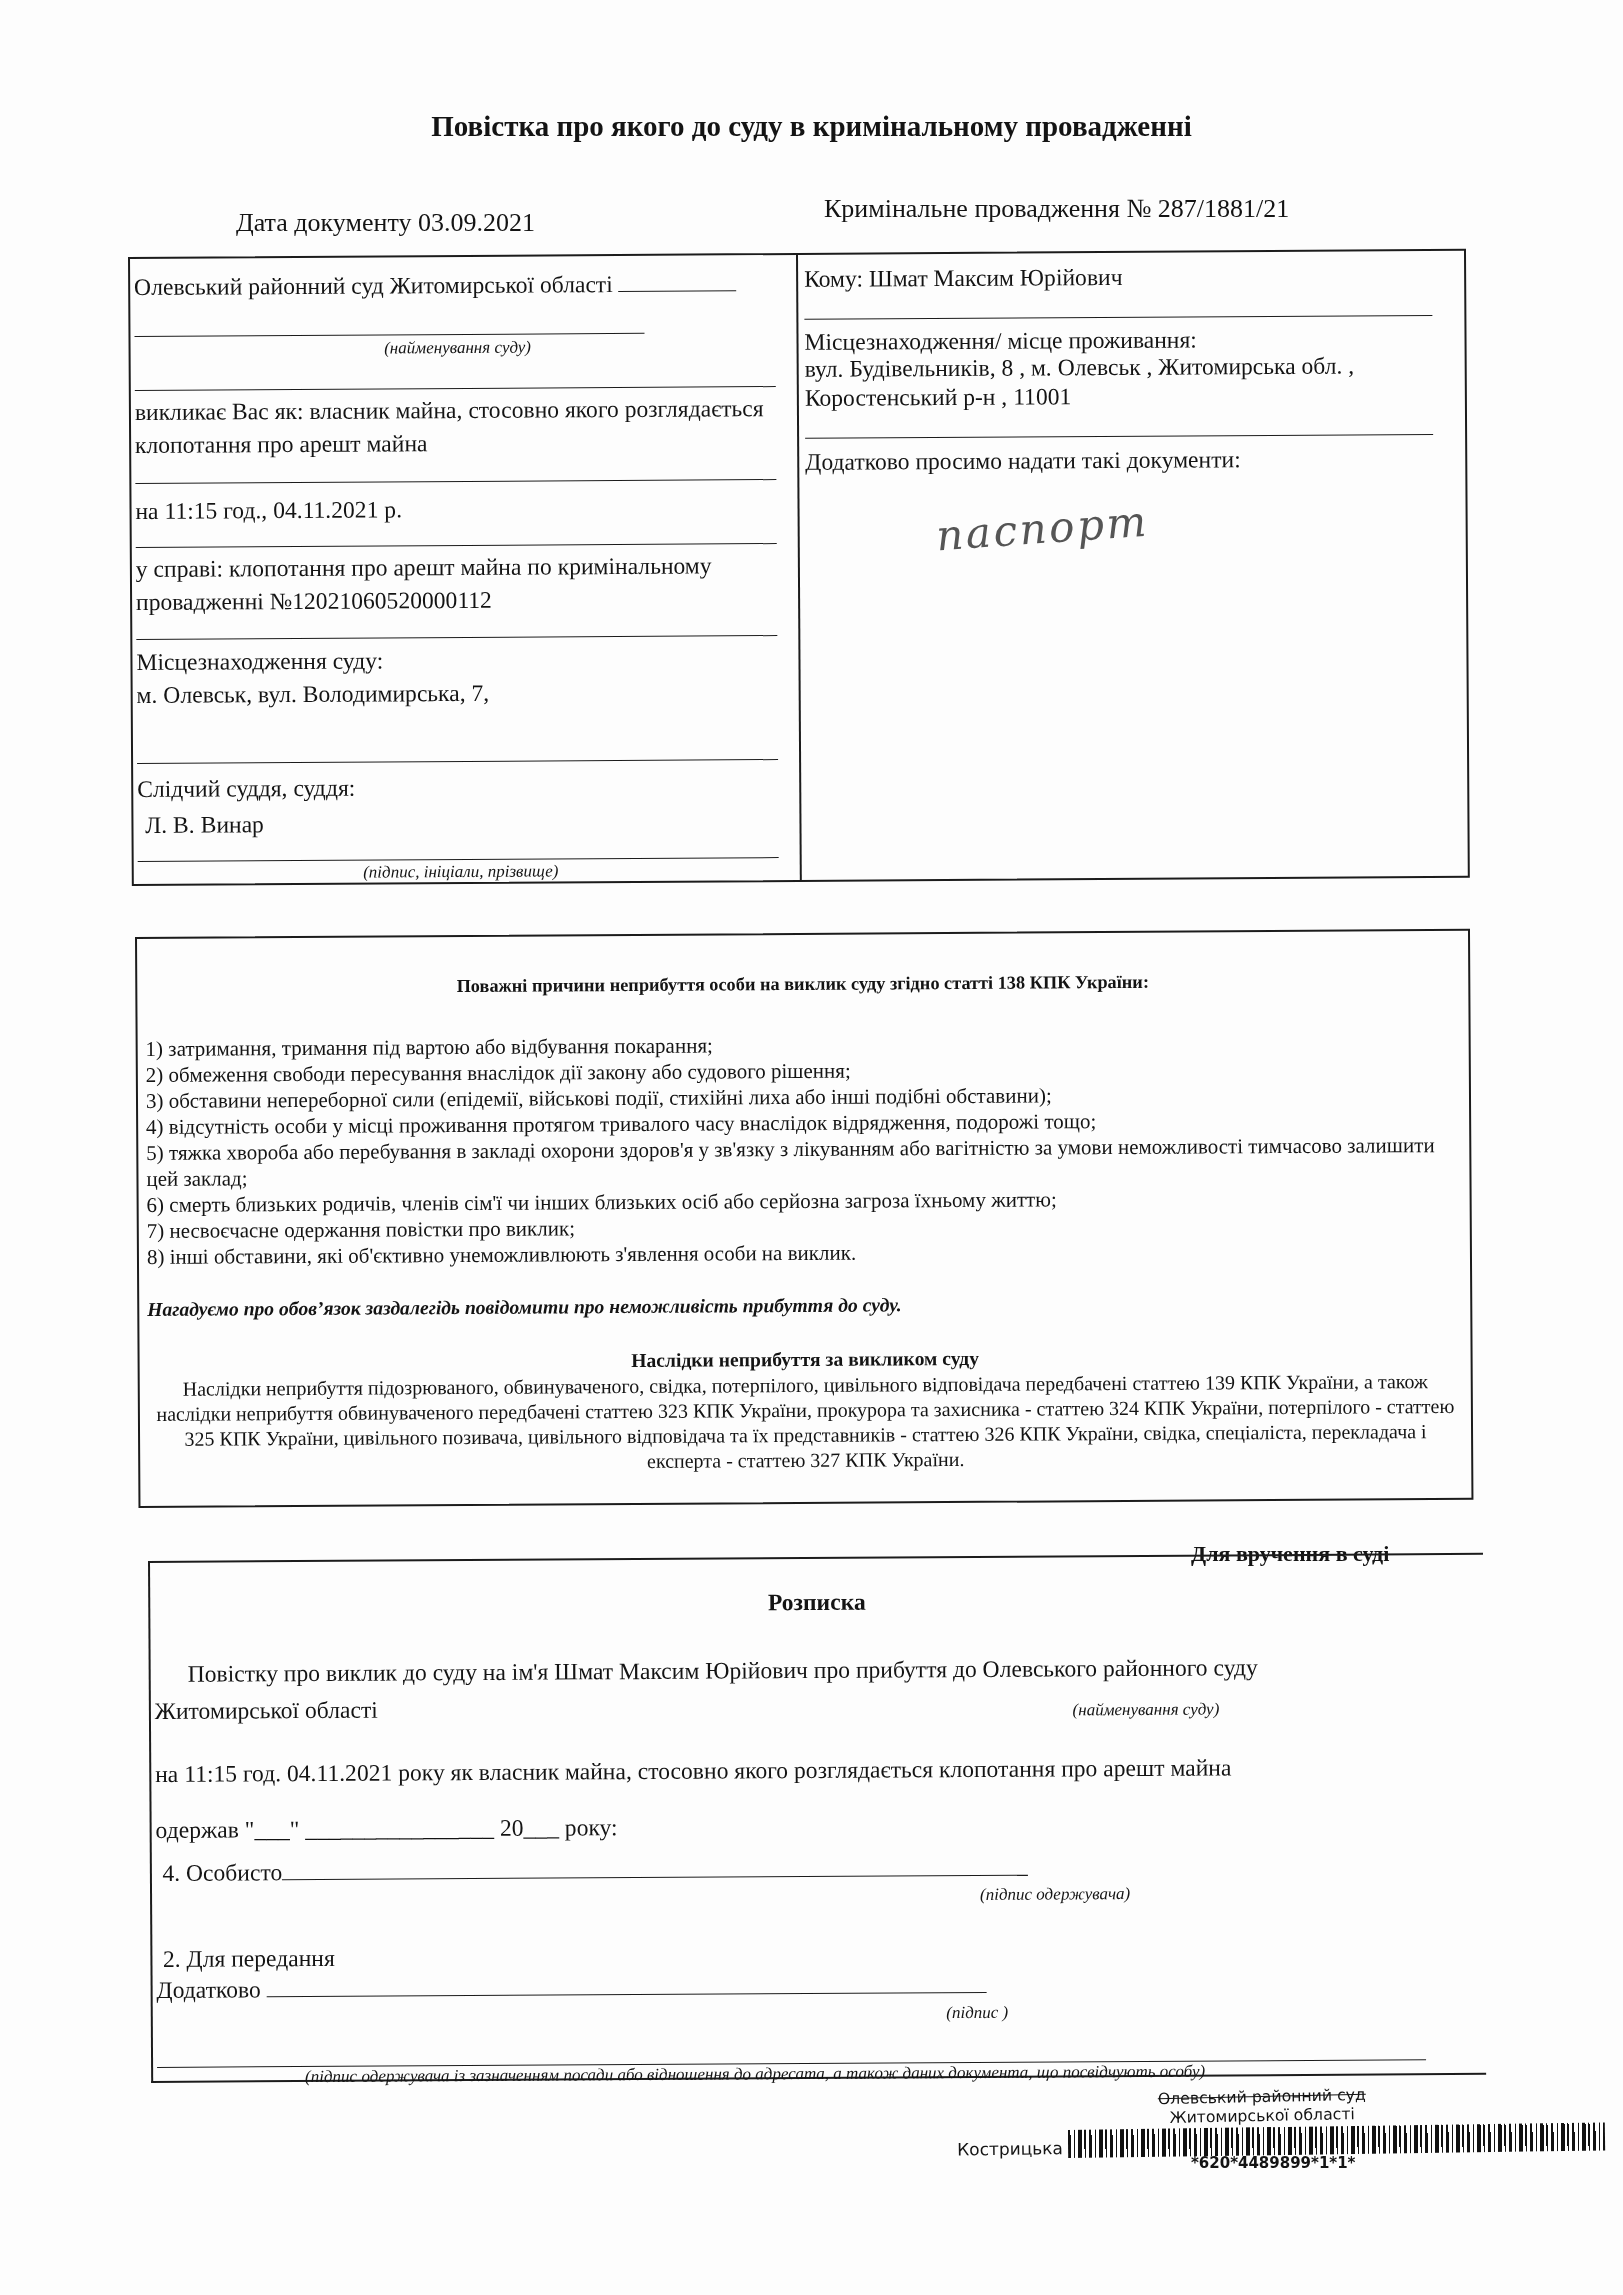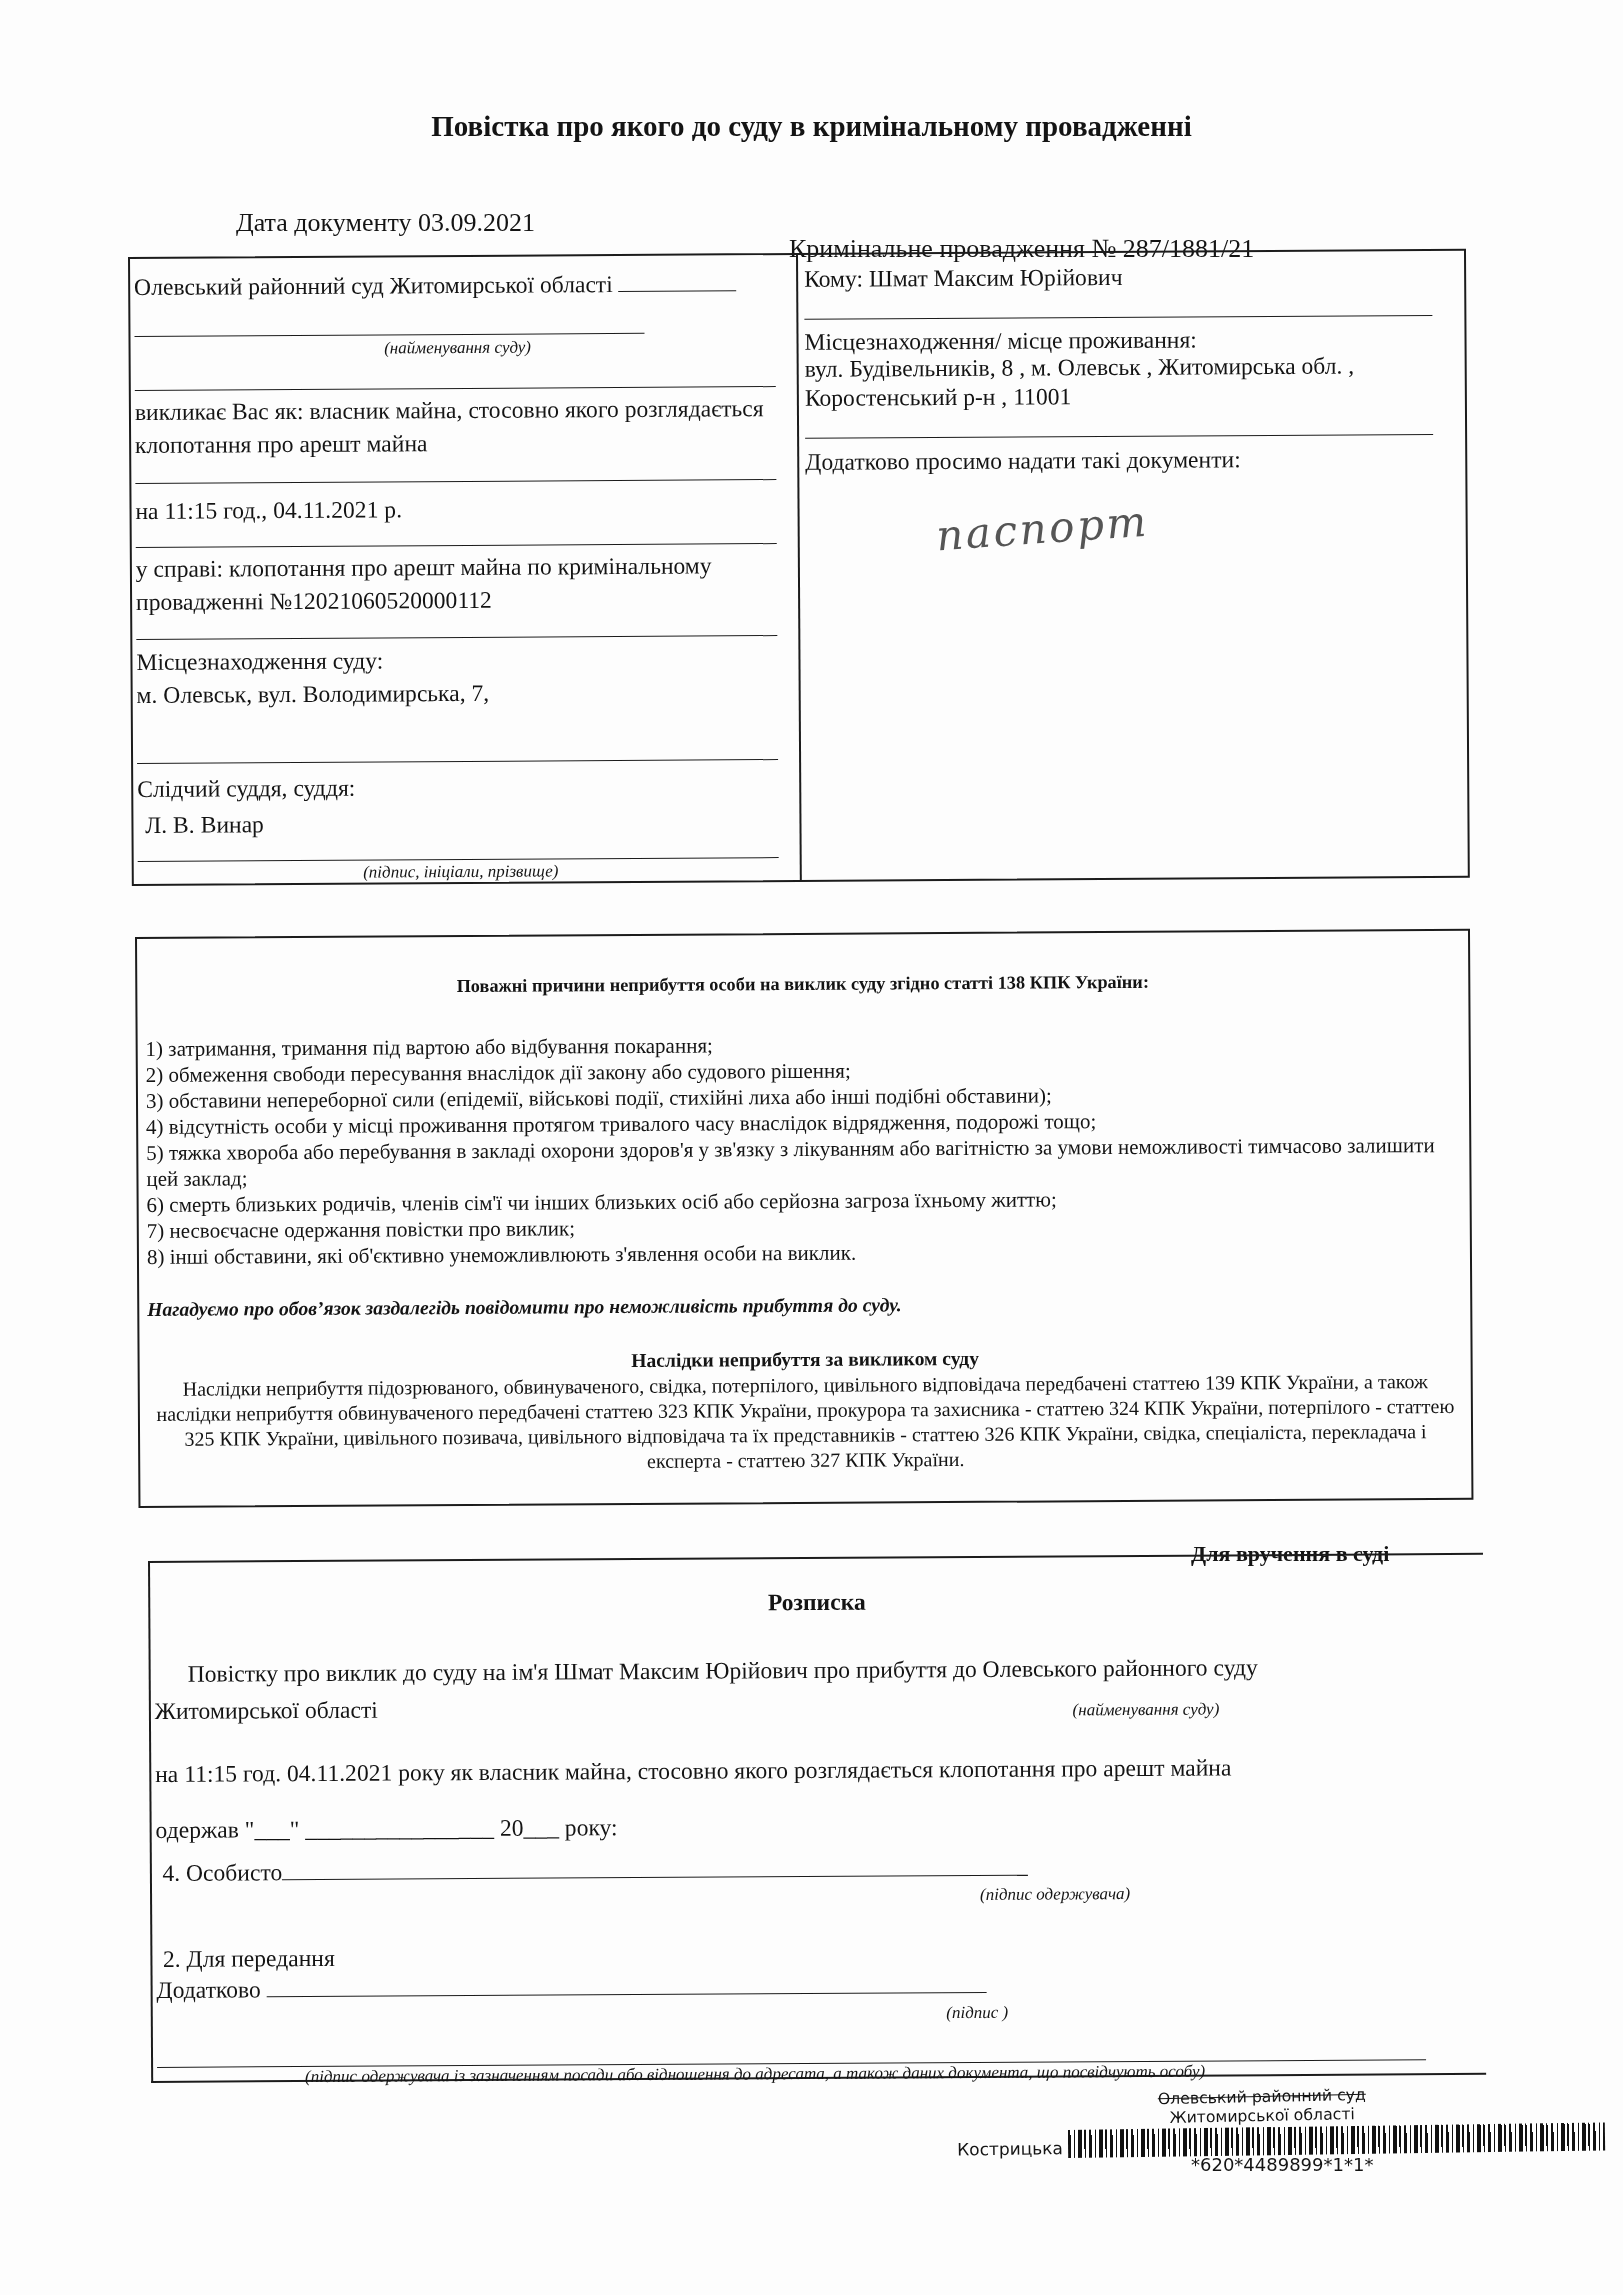--- a/index.html
+++ b/index.html
@@ -6,21 +6,21 @@
   body {
     width: 1623px; height: 2295px; position: relative; overflow: hidden;
     font-family: "Liberation Serif", "DejaVu Serif", serif; color: #141414;
   }
   .abs { position: absolute; }
   .title {
     left: 0; width: 1623px; top: 110px; text-align: center;
     font-size: 29px; font-weight: bold;
   }
   .doc-date { left: 236px; top: 208px; font-size: 26px; }
-  .case-no { left: 789px; top: 194px; font-size: 26px; margin-top: 40px; }
+  .case-no { left: 824px; top: 194px; font-size: 26px; }
 
   
   .top-table {
     left: 128px; top: 257px; width: 1338px; height: 629px;
     border: 2px solid #1c1c1c; box-sizing: border-box;
     transform: rotate(-0.35deg); transform-origin: left top;
   }
   .col-divider { left: 666px; top: 0; width: 2px; height: 100%; background: #1c1c1c; }
   .cell { position: absolute; font-size: 23.6px; line-height: 33px; }
   .rule { position: absolute; height: 1.3px; background: #1c1c1c; }
@@ -60,21 +60,21 @@
 
   .stamp { left: 1158px; top: 2087px; font-family: "DejaVu Sans", sans-serif; font-size: 15.7px; text-align: center; transform: rotate(-1.2deg); }
   .barcode-row { left: 957px; top: 2127px; display: flex; align-items: flex-end; gap: 5.2px; transform: rotate(-0.8deg); }
   .barcode-label { font-family: "DejaVu Sans", sans-serif; font-size: 17px; }
   .barcode {
     width: 537px; height: 27.5px;
     background: repeating-linear-gradient(90deg,
       #111 0 2.6px, #fff 2.6px 5.9px, #111 5.9px 7.2px, #fff 7.2px 9.8px,
       #111 9.8px 13.7px, #fff 13.7px 16.4px, #111 16.4px 17.7px, #fff 17.7px 21px);
   }
-  .barcode-num { left: 1191px; top: 2154px; font-family: "DejaVu Sans", sans-serif; font-size: 18px; }
+  .barcode-num { left: 1191px; top: 2154px; font-family: "DejaVu Sans", sans-serif; font-size: 15px; font-weight: bold; }
 </style>
 </head>
 <body>
 
 <div class="abs title">Повістка про якого до суду в кримінальному провадженні</div>
 <div class="abs doc-date">Дата документу 03.09.2021</div>
 <div class="abs case-no">Кримінальне провадження №  287/1881/21</div>
 
 <div class="abs top-table">
   <div class="abs col-divider"></div>

